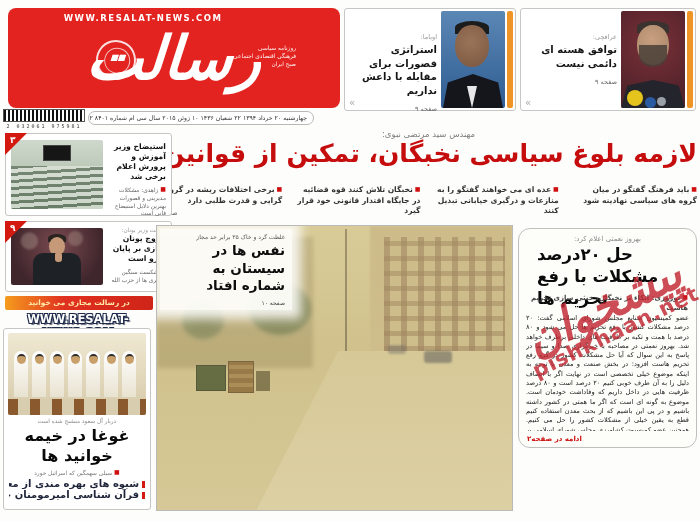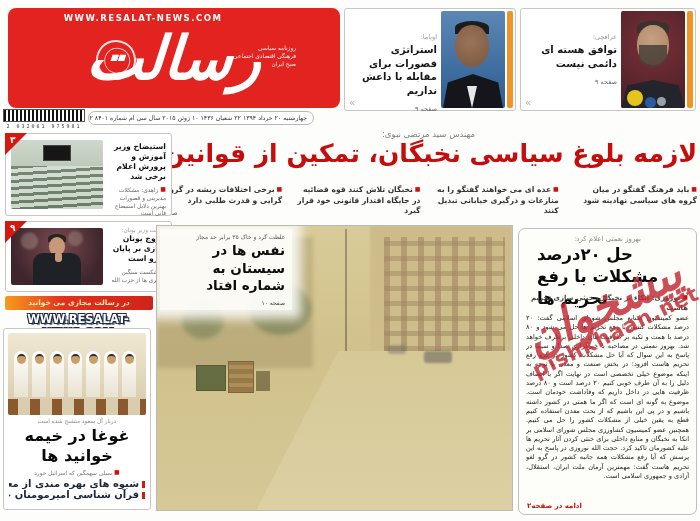--- a/index.html
+++ b/index.html
@@ -119,21 +119,21 @@
   .dp-car1{position:absolute;right:17%;top:44%;width:28px;height:12px;background:rgba(70,70,78,.55);border-radius:3px;filter:blur(1px)}
   .dp-car2{position:absolute;right:30%;top:42%;width:18px;height:9px;background:rgba(90,90,95,.45);border-radius:3px;filter:blur(1px)}
   .dp-fog{position:absolute;inset:0;background:linear-gradient(180deg,rgba(216,200,140,.28),rgba(212,196,138,.08))}
   .ps-box{position:absolute;left:3px;top:3px;width:132px;padding:4px 7px;background:rgba(253,253,250,.96);
           box-shadow:0 0 10px 9px rgba(253,253,250,.88);direction:rtl;text-align:right}
   .ps-kicker{font-size:6px;color:#555}
   .ps-headline{font-size:13.5px;font-weight:bold;color:#0d0d0d;line-height:17.5px;margin-top:2px}
   .ps-page{font-size:6px;color:#444;margin-top:4px}
 
   
-  .artbox{left:518px;top:228px;width:179px;height:287px;background:#fdfdf9;border:1px solid #bfbfbd;border-radius:7px}
+  .artbox{left:518px;top:228px;width:179px;height:220px;background:#fdfdf9;border:1px solid #bfbfbd;border-radius:12px}
   .art-kicker{position:absolute;top:6px;width:100%;text-align:center;font-size:7px;color:#8a8a8a;direction:rtl}
   .art-headline{position:absolute;top:15px;left:18px;right:6px;text-align:left;font-size:16.5px;font-weight:bold;color:#0a0a0a;line-height:22px;direction:rtl}
   .art-sub{position:absolute;top:63px;left:8px;right:8px;font-size:7px;font-weight:bold;color:#444;direction:rtl;text-align:right;line-height:9.5px}
   .art-body{position:absolute;top:85px;left:7px;right:7px;bottom:16px;font-size:6.6px;line-height:9.3px;color:#222;
             text-align:justify;direction:rtl;overflow:hidden}
   .art-cont{position:absolute;bottom:4px;left:8px;font-size:7px;font-weight:bold;color:#cc1010;direction:rtl}
 
   
   .wm{left:462px;top:282px;width:290px;transform:rotate(-26deg);color:#c32733;opacity:.82;z-index:50;text-align:center;pointer-events:none}
   .wm-fa{font-size:46px;font-weight:bold;font-style:italic;direction:rtl;display:block;line-height:46px}

